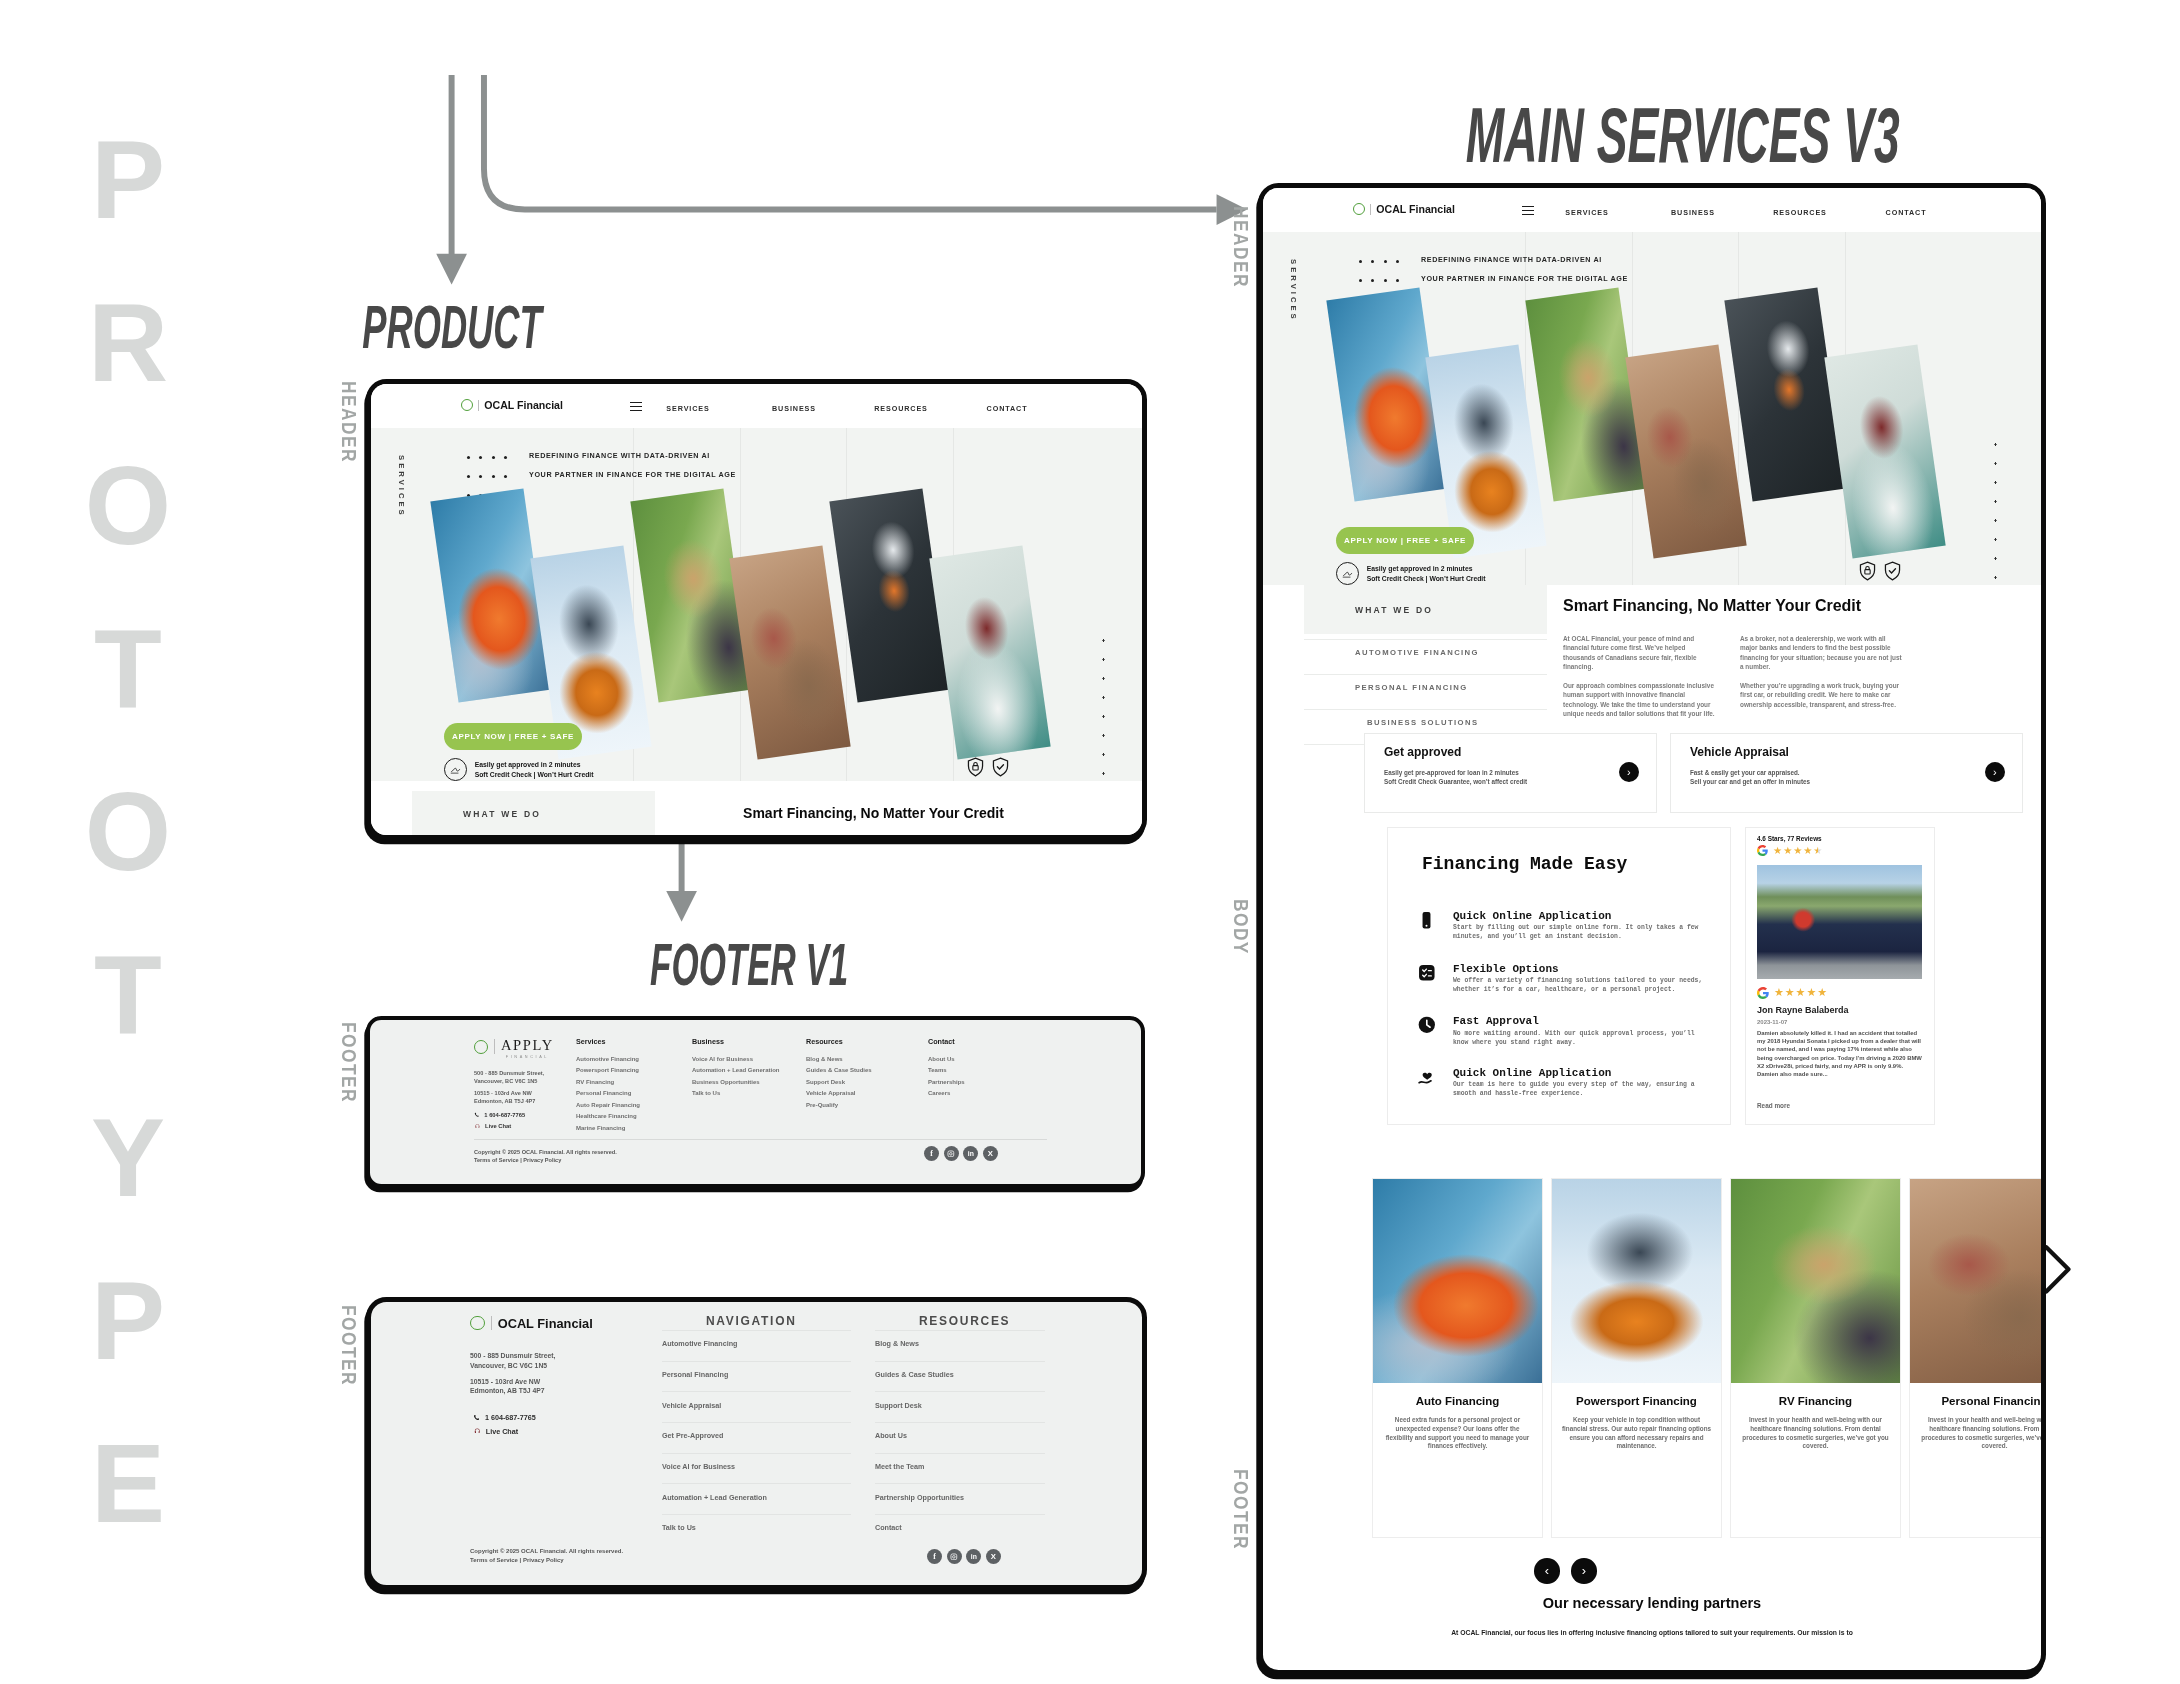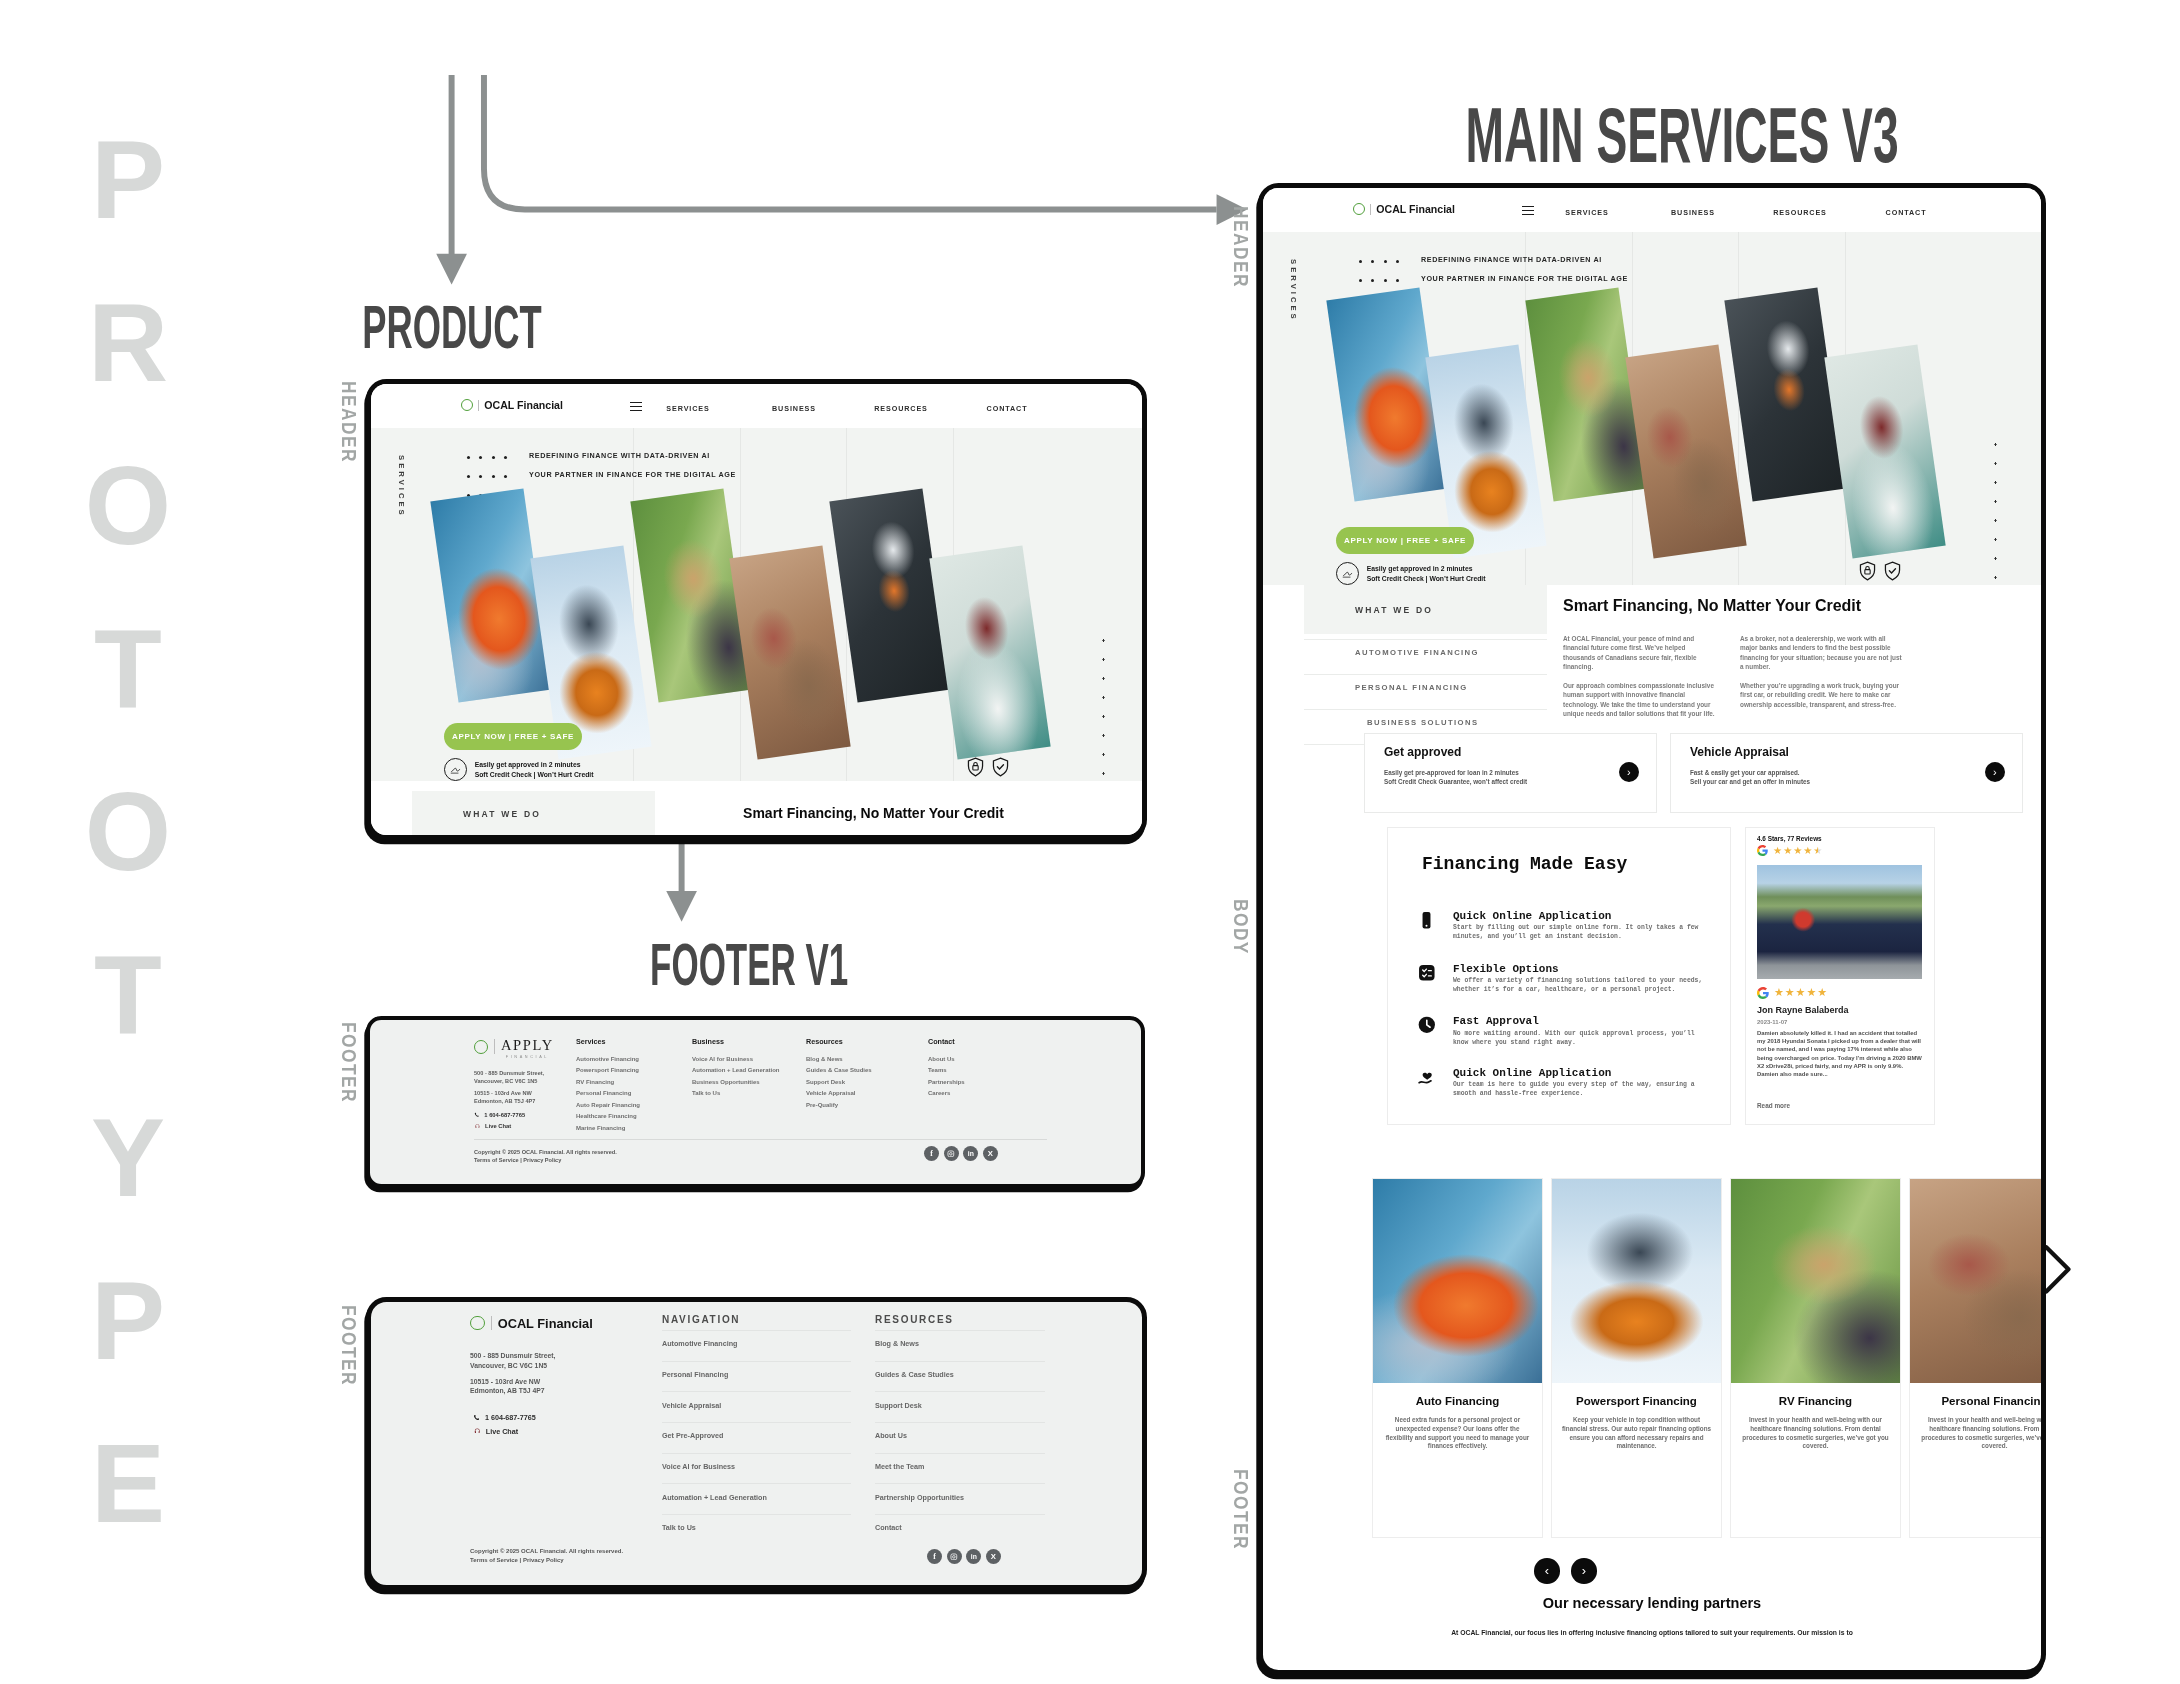--- a/index.html
+++ b/index.html
@@ -3,21 +3,21 @@
 <meta charset="utf-8">
 <style>
   html,body{margin:0;padding:0;background:#fff;}
   .canvas{position:relative;width:2181px;height:1685px;background:#ffffff;
           font-family:"Liberation Sans",sans-serif;overflow:hidden;}
   .abs{position:absolute;}
 
   
   .watermark{position:absolute;left:72px;top:118px;writing-mode:vertical-rl;text-orientation:upright;
              font-size:111px;font-weight:800;letter-spacing:39px;color:#d7d9d8;line-height:1;}
-  .flow-title{position:absolute;text-align:center;color:#484848;font-weight:800;white-space:nowrap;}
+  .flow-title{position:absolute;text-align:center;color:#484848;font-weight:800;white-space:nowrap;font-style:italic;}
   .flow-title>span{display:inline-block;transform:scale(0.66,1.12);}
   .side-label{position:absolute;writing-mode:vertical-rl;font-weight:700;font-size:20.4px;
               color:#a2a6a5;letter-spacing:1.7px;}
   .side-label>span{display:inline-block;transform:scale(1,0.85);transform-origin:top;}
   .connectors{position:absolute;left:0;top:0;pointer-events:none;}
 
   
   .frame{position:absolute;background:#fff;border:5.1px solid #0b0b0b;border-radius:20.4px;
          overflow:hidden;box-shadow:-1.7px 4.3px 0 0 #0b0b0b;}
   #frame-product{left:366px;top:379px;width:771px;height:451px;}
@@ -120,21 +120,21 @@
           radial-gradient(ellipse 55% 42% at 50% 78%,#f2f4f3 0%,rgba(242,244,243,0) 78%),
           linear-gradient(150deg,#dfe8e4 0%,#cfdcd8 40%,#3f8d85 100%);}
   .ph-review{background:radial-gradient(circle 12px at 28% 48%,#d03a2e 0%,#d03a2e 60%,rgba(208,58,46,0) 100%),
              linear-gradient(180deg,#9fc3e0 0%,#b7d2e6 16%,#6f8f5a 28%,#8aa86e 36%,#23304d 52%,#1b2440 76%,#8e9499 88%,#a6abae 100%);}
 
   
   .f-serif{font-family:"Liberation Serif",serif;}
   .f1col{position:absolute;top:17px;width:111px;}
   .f1col .h{font-size:7.2px;font-weight:800;color:#1c1c1c;margin-bottom:7.7px;}
   .f1col .l{font-size:6px;color:#6f6f6f;font-weight:600;line-height:11.5px;cursor:pointer;}
-  .f2colhead{position:absolute;top:12px;font-size:10px;letter-spacing:1.7px;color:#4c4c4c;font-weight:700;}
+  .f2colhead{position:absolute;top:12px;font-size:12px;letter-spacing:1.7px;color:#4c4c4c;font-weight:700;margin-left:44px;}
   .f2item{position:absolute;font-size:7.2px;color:#666;font-weight:600;cursor:pointer;white-space:nowrap;}
   .f2div{position:absolute;height:0.9px;background:#e2e4e3;width:189px;}
   .addr{font-size:6.8px;line-height:9.8px;color:#585858;font-weight:600;}
   .addr1{font-size:5.6px;line-height:8px;color:#5d5d5d;font-weight:600;}
   .crow{display:flex;align-items:center;gap:4.3px;}
   .social{display:flex;gap:4.3px;}
   .soc{width:15.3px;height:15.3px;border-radius:50%;background:#5d6164;color:#fff;display:flex;align-items:center;
        justify-content:center;font-size:7.7px;font-weight:700;cursor:pointer;}
   .copyr{font-weight:600;color:#555;}
 </style>

